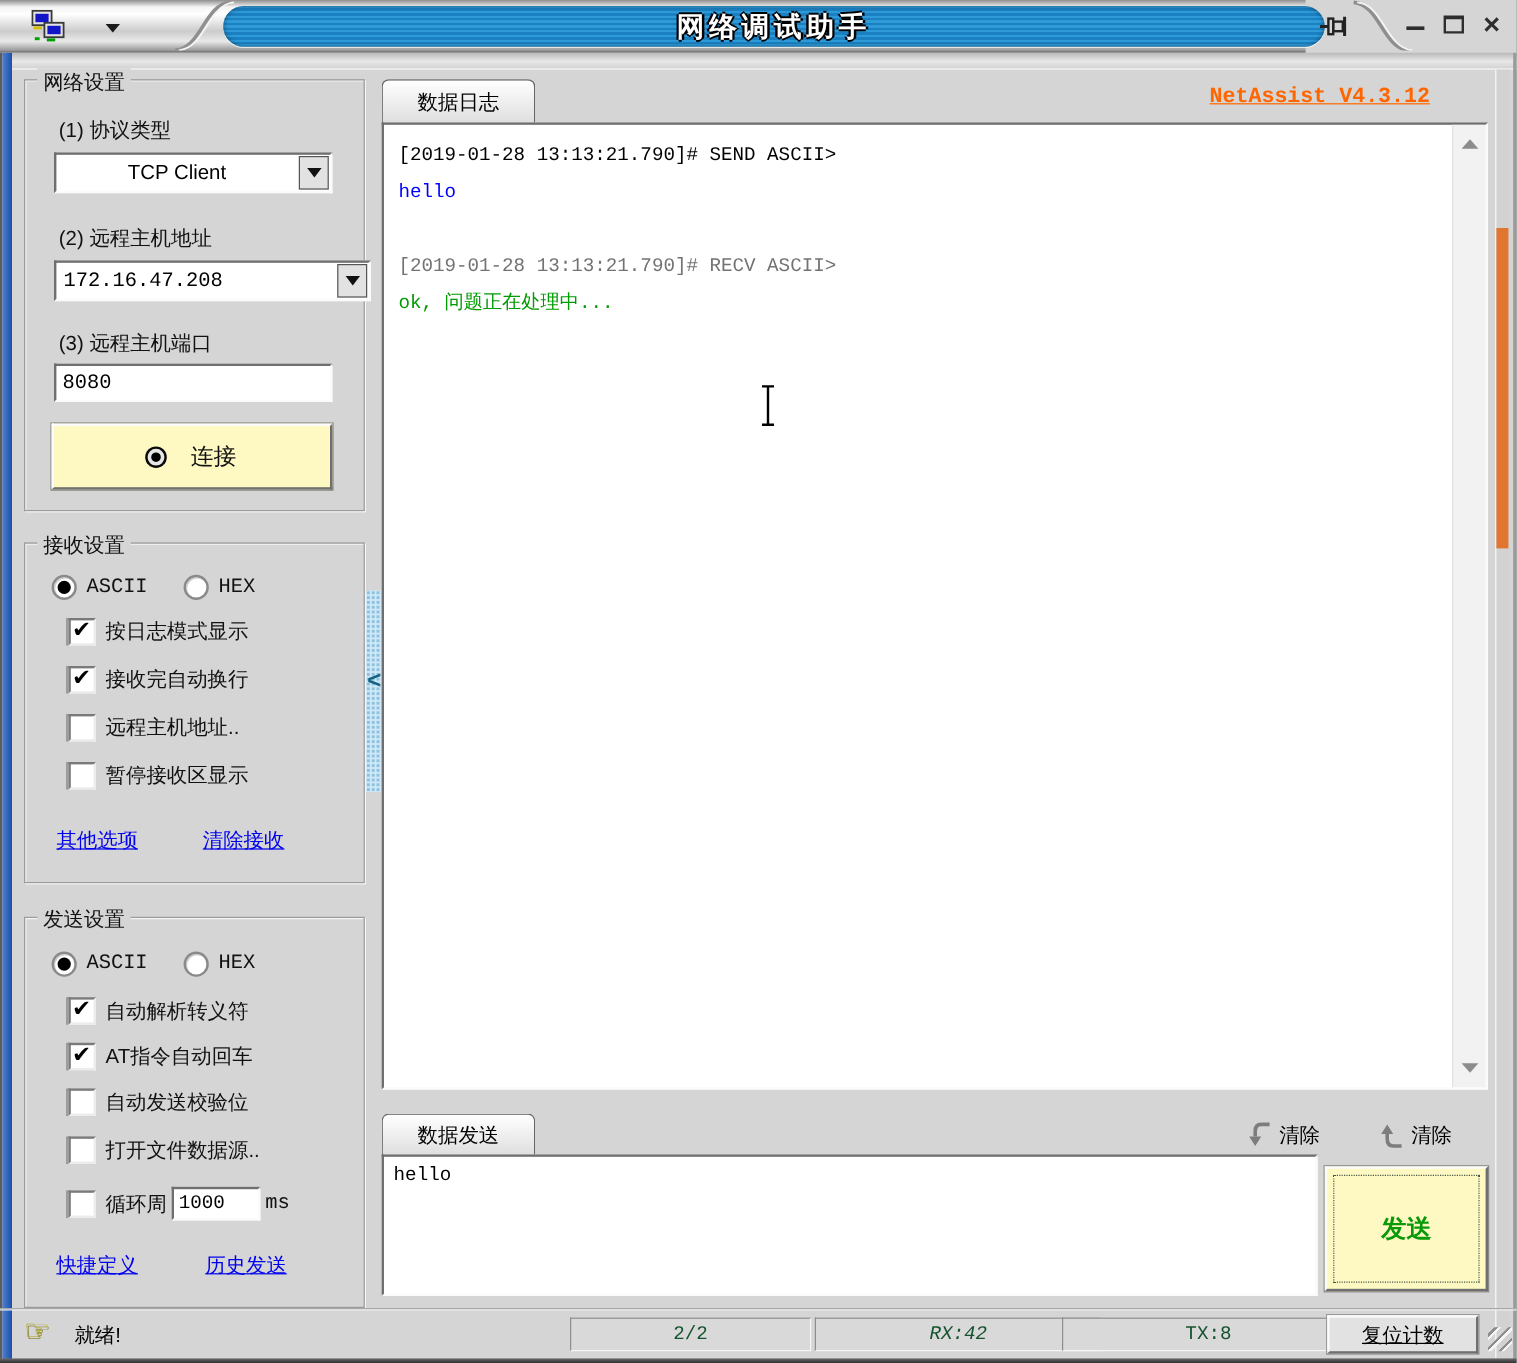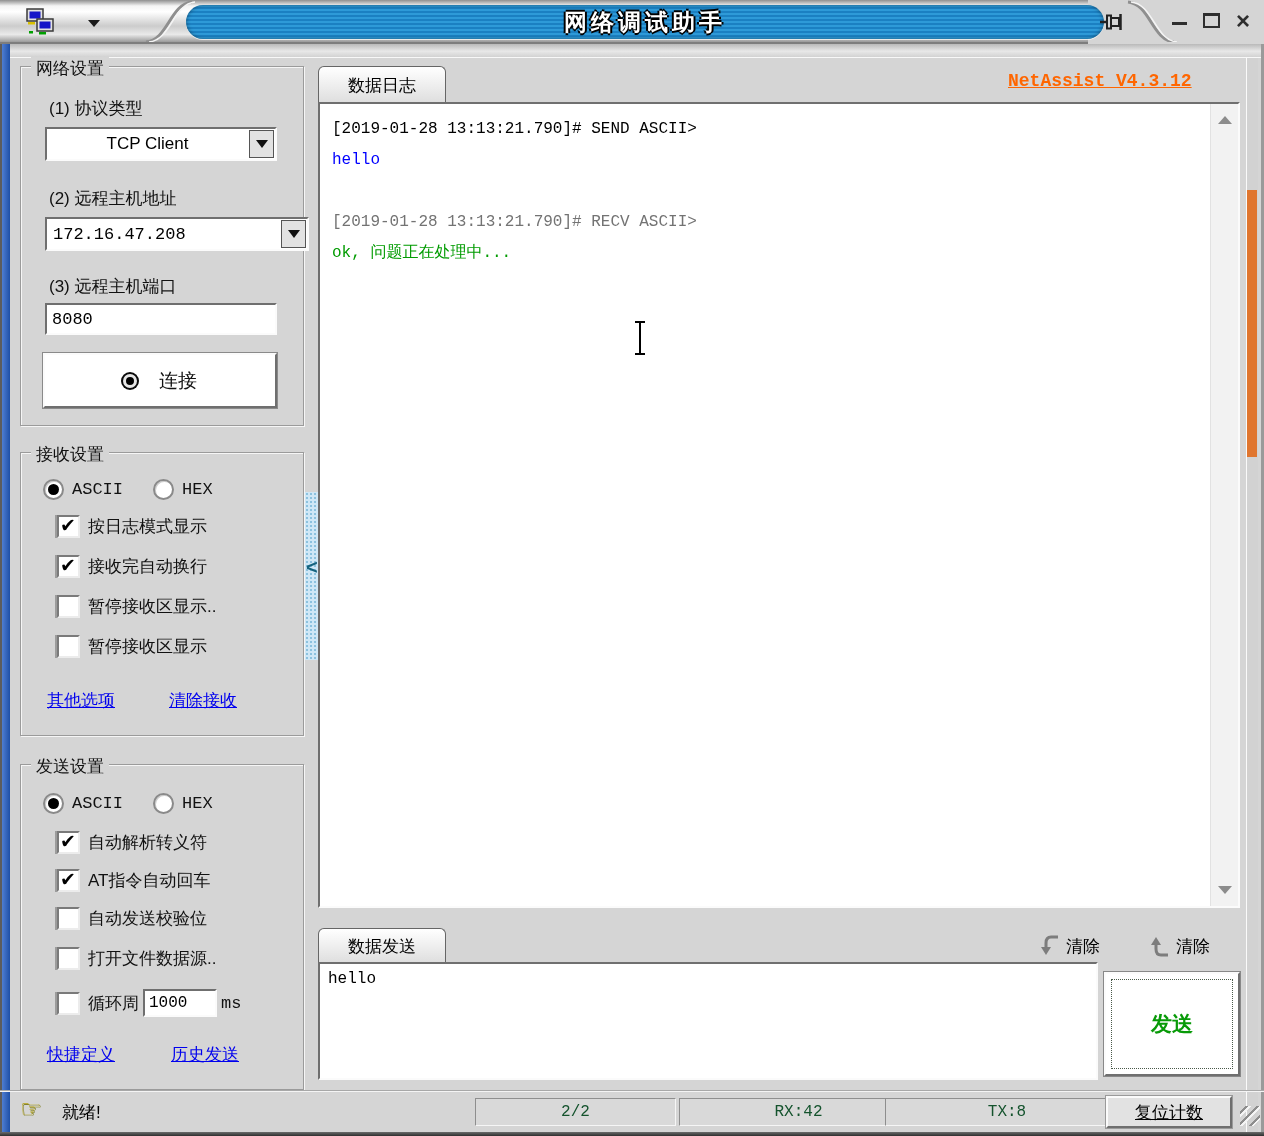--- a/index.html
+++ b/index.html
@@ -31,21 +31,21 @@
   #edge-blue-left { left:2px; top:44px; width:8px; height:1092px; background:linear-gradient(90deg,#4f7ed2,#1e4fa6); }
   #edge-right-track { left:1246px; top:58px; width:12px; height:1074px; background:#d2d2d2; border-left:1px solid #fafafa; }
   #edge-right-accent { left:1247px; top:190px; width:10px; height:267px; background:#e0762f; }
   #edge-dark-right { left:1261px; top:44px; width:3px; height:1092px; background:#9a9a9a; }
   #edge-bottom { left:0; top:1132px; width:1264px; height:4px; background:linear-gradient(180deg,#6b6b6b,#2f2f2f); }
 
   
   .groupbox { border:1px solid #9b9b9b; box-shadow:inset 1px 1px 0 #f6f6f6, 1px 1px 0 #f6f6f6; }
   .group-title { position:absolute; top:-10px; left:10px; background:#d5d5d5; padding:0 5px; font-size:17px; color:#111;font-family:Liberation Serif, serif; }
   .sunken { border:2px solid; border-color:#6f6f6f #fbfbfb #fbfbfb #6f6f6f; background:#fff; }
-  .raised { border:2px solid; border-color:#fbfbfb #6f6f6f #6f6f6f #fbfbfb; background:#ffffff; }
+  .raised { border:2px solid; border-color:#fbfbfb #6f6f6f #6f6f6f #fbfbfb; background:#fef9c3; }
   .label { font-size:17px; color:#111; white-space:nowrap; }
   .combo { display:flex; align-items:stretch; }
   .combo-value { flex:1; font-size:17px; display:flex; align-items:center; padding:0 6px; color:#000; }
   .combo-btn { width:25px; margin:1px; background:#e2e2e2; border:1px solid #555; display:flex; align-items:center; justify-content:center; cursor:pointer; }
   .combo-btn .tri { width:0; height:0; border-left:6px solid transparent; border-right:6px solid transparent; border-top:8px solid #111; }
   .radio { width:21px; height:21px; border-radius:50%; background:#fff; border:2px solid #8a8a8a; box-shadow:inset 1px 1px 0 #cfcfcf; position:relative; cursor:pointer; }
   .radio.checked::after { content:""; position:absolute; left:3px; top:3px; width:11px; height:11px; border-radius:50%; background:#000; }
   .checkbox { width:23px; height:23px; background:#fff; border:2px solid; border-color:#7a7a7a #ececec #ececec #7a7a7a; box-shadow:-2px 0 0 #9c9c9c; position:relative; cursor:pointer; }
   .checkbox.checked::after { content:"✔"; position:absolute; left:1px; top:-3px; font-size:19px; font-weight:bold; color:#000; }
   .ctl-row { position:absolute; display:flex; align-items:center; gap:8px; }
@@ -184,21 +184,21 @@
     <div class="ctl-row" style="left:36px;top:62px;">
       <span class="checkbox checked"></span>
       <span class="opt-label">按日志模式显示</span>
     </div>
     <div class="ctl-row" style="left:36px;top:102px;">
       <span class="checkbox checked"></span>
       <span class="opt-label">接收完自动换行</span>
     </div>
     <div class="ctl-row" style="left:36px;top:142px;">
       <span class="checkbox"></span>
-      <span class="opt-label">暂停接收区显示..</span>
+      <span class="opt-label">远程主机地址..</span>
     </div>
     <div class="ctl-row" style="left:36px;top:182px;">
       <span class="checkbox"></span>
       <span class="opt-label">暂停接收区显示</span>
     </div>
 
     <a class="blue-link abs" style="left:26px;top:236px;">其他选项</a>
     <a class="blue-link abs" style="left:148px;top:236px;">清除接收</a>
   </div>
 
@@ -293,20 +293,20 @@
   <div id="send-btn" class="abs raised">
     <span class="focus-dots"></span>
     <span class="send-label">发送</span>
   </div>
 
   <div id="statusbar" class="abs">
     <span class="abs" style="left:20px;top:4px;" id="hand-icon">☞</span>
     <span class="abs" id="ready-text" style="left:62px;top:10px;">就绪!</span>
 
     <span class="status-cell" style="left:475px;width:201px;">2/2</span>
-    <span class="status-cell" style="left:679px;width:239px;">RX:42</span>
+    <span class="status-cell" style="left:679px;width:239px;font-style:italic;">RX:42</span>
     <span class="status-cell" style="left:885px;width:244px;">TX:8</span>
 
     <span id="reset-btn">复位计数</span>
     <span id="resize-grip"></span>
   </div>
 
 </div>
 
 </body></html>

